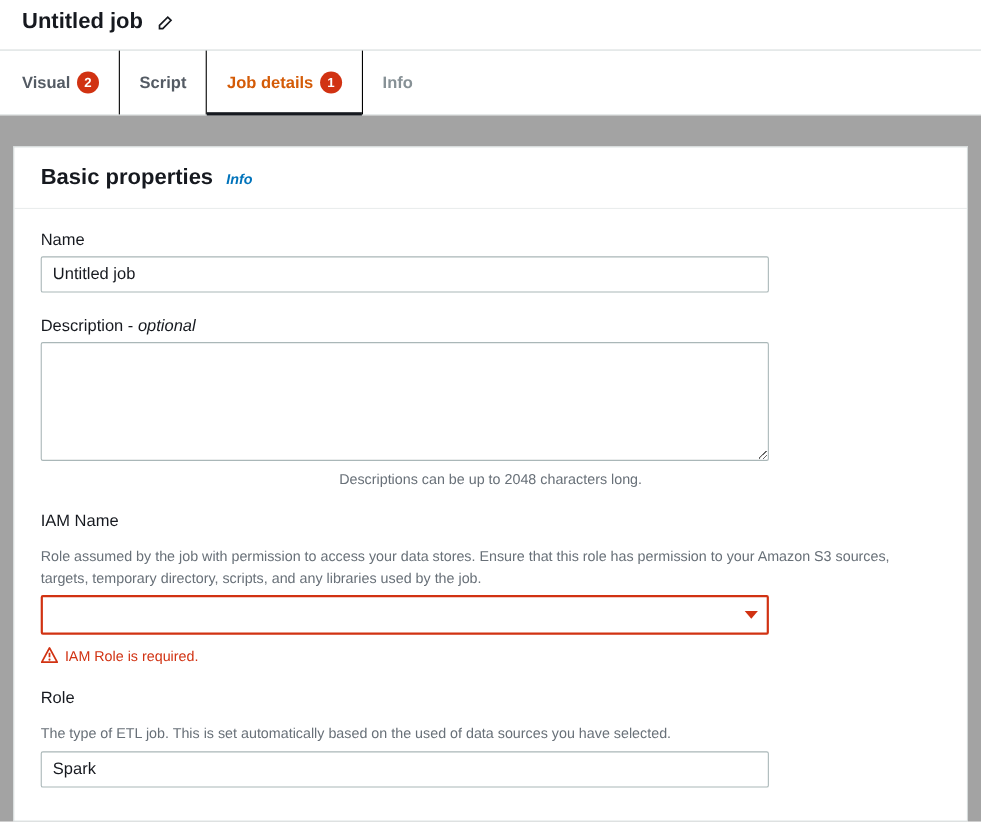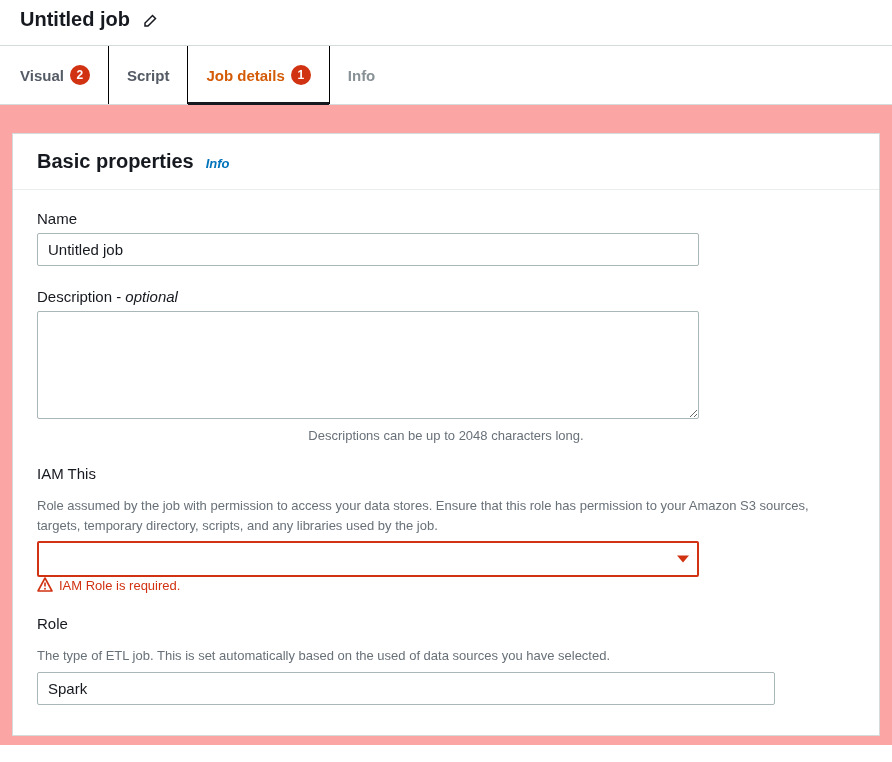--- a/index.html
+++ b/index.html
@@ -62,21 +62,21 @@
       justify-content: center;
       width: 20px;
       height: 20px;
       border-radius: 50%;
       background: #d13212;
       color: #fff;
       font-size: 12px;
       font-weight: 700;
     }
     .content-area {
-      background: #fca5a5;
+      background: #a3a3a3;
       padding: 28px 12px 0 12px;
       min-height: 640px;
     }
     .panel {
       background: #fff;
       border: 1px solid #d5dbdb;
     }
     .panel-header {
       display: flex;
       align-items: baseline;
@@ -164,27 +164,27 @@
       border-right: 6px solid transparent;
       border-top: 7px solid #d13212;
       pointer-events: none;
     }
     .error-row {
       display: flex;
       align-items: center;
       gap: 6px;
       color: #d13212;
       font-size: 13px;
-      margin-top: 0;
+      margin-top: 11px;
     }
     .warn-icon {
       width: 16px; height: 16px;
       display: inline-block;
     }
-    .txt-readonly { background: #fff; color: #16191f; width: 738px; }
+    .txt-readonly { background: #fff; color: #16191f; width: 662px; }
   </style>
 </head>
 <body>
 
 <div class="page-header">
   <h1 class="page-title">Untitled job</h1>
   <span class="edit-icon">
     <svg width="18" height="18" viewBox="0 0 24 24" fill="none" stroke="#16191f" stroke-width="2">
       <path d="M4 16v4h4l10-10-4-4L4 16z"></path>
       <path d="M13 5h7v7" fill="none" stroke="none"></path>
@@ -226,21 +226,21 @@
 
       <div class="field">
         <div class="field-label">
           <span>Description - </span><span class="opt">optional</span>
         </div>
         <textarea class="txt" style=""></textarea>
         <div class="field-helper">Descriptions can be up to 2048 characters long.</div>
       </div>
 
       <div class="field">
-        <div class="field-label">IAM This</div>
+        <div class="field-label">IAM Name</div>
         <div class="field-desc">Role assumed by the job with permission to access your data stores. Ensure that this role has permission to your Amazon S3 sources, targets, temporary directory, scripts, and any libraries used by the job.</div>
         <div class="select-wrap">
           <div class="select-box"></div>
           <span class="select-caret"></span>
         </div>
         <div class="error-row">
           <span class="warn-icon">
             <svg viewBox="0 0 16 16" width="16" height="16">
               <path d="M8 1 L15 14 H1 Z" fill="none" stroke="#d13212" stroke-width="1.6" stroke-linejoin="round"></path>
               <line x1="8" y1="5.5" x2="8" y2="9.5" stroke="#d13212" stroke-width="1.6"></line>

